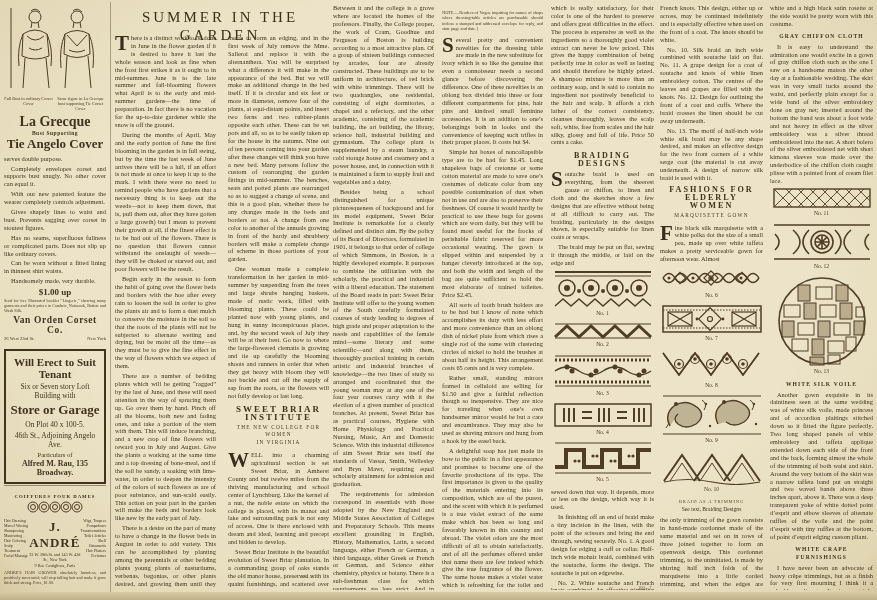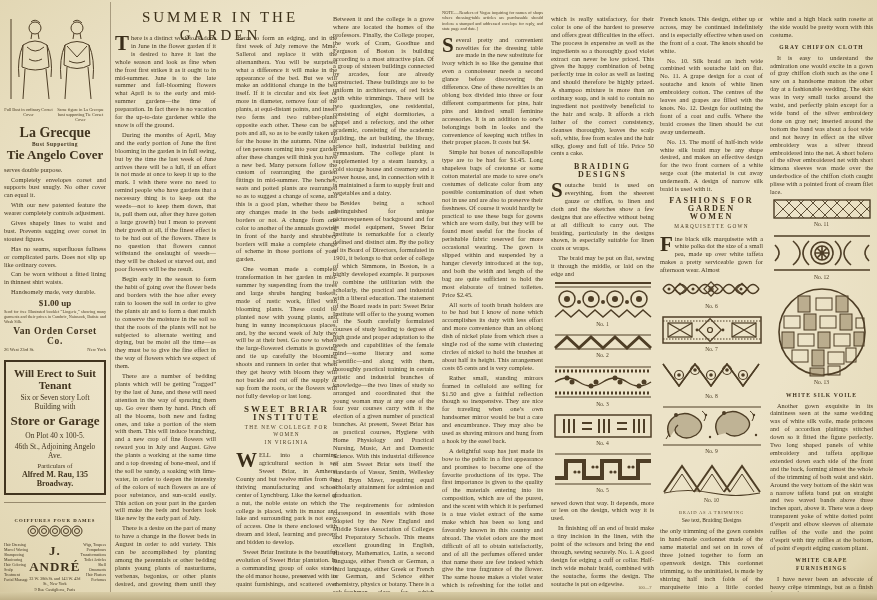--- a/index.html
+++ b/index.html
@@ -1,20 +1,20 @@
 <!DOCTYPE html>
 <html><head>
 <meta charset="utf-8">
 <style>
   html,body{margin:0;padding:0;}
   body{width:877px;height:600px;overflow:hidden;background:#d6c9a5;}
   #page{position:relative;width:877px;height:600px;background:#eae1c4;
         background:radial-gradient(ellipse at 50% 45%, #ece3c8 60%, #e2d7b4 92%, #d3c59e 100%);
         color:#41341f;font-family:"Liberation Serif","DejaVu Serif",serif;}
-  .col{position:absolute;top:15px;height:586px;width:100px;overflow:hidden;}
+  .col{position:absolute;top:4px;height:586px;width:100px;overflow:hidden;}
   .bt{font-size:6.4px;line-height:7.9px;text-align:justify;}
   .bt p{margin:0 0 2px 0;}
   .bt p+p{text-indent:7px;margin-top:1px;}
   .dc{float:left;font-size:21px;line-height:16px;padding:1px 2px 0 0;font-weight:bold;color:#3a2e1a;}
   .vr{position:absolute;top:2px;width:1px;background:rgba(74,58,33,.4);}
   .ctr{text-align:center;}
   .h-main{font-size:15px;letter-spacing:3px;font-weight:normal;color:#3c3019;}
   .h-sec{font-size:9px;letter-spacing:2px;font-weight:bold;margin:6px 0 2px;}
   .h-sub{font-size:5.3px;letter-spacing:1.2px;margin:0 0 4px;color:#4a3c24;}
   .h-small{font-size:5.6px;letter-spacing:1.1px;font-weight:bold;margin:5px 0 2px;text-align:center;}
@@ -32,21 +32,21 @@
   .fine{font-size:4.2px;line-height:5px;text-align:justify;color:#4a3c24;}
   .company{font-size:9.5px;font-weight:bold;text-align:center;letter-spacing:.6px;margin-top:2px;}
   .addr-row{display:flex;justify-content:space-between;font-size:4.6px;margin-top:1px;}
   .boxad{border:2px solid #41341f;padding:5px 3px;margin-top:8px;text-align:center;}
   .boxad .l1{font-size:11px;font-weight:bold;}
   .boxad .l2{font-size:7.4px;margin:2px 0;text-align:center;}
   .boxad .l3{font-size:13px;font-weight:bold;margin:1px 0;}
   .boxad .l4,.boxad .l5{font-size:7.5px;margin:2px 0;}
   .boxad .l6{font-size:6.5px;margin:2px 0 1px;}
   .boxad .l7{font-size:8px;font-weight:bold;}
-  .andre{margin-top:7px;border-top:1px solid rgba(74,58,33,.5);padding-top:15px;}
+  .andre{margin-top:1px;border-top:1px solid rgba(74,58,33,.5);padding-top:8px;}
   .arc{font-size:4.8px;letter-spacing:1px;text-align:center;font-weight:bold;color:#3a2e1a;}
   .medals{text-align:center;margin:1px 0;}
   .andre-mid{display:flex;align-items:flex-start;}
   .svc{width:30px;font-size:3.9px;line-height:5px;color:#3f3320;}
   .svc.r{text-align:right;}
   .andre-name{flex:1;text-align:center;}
   .andre-name .nm{font-size:13px;font-weight:bold;letter-spacing:1px;}
   .andre-name .ad1{font-size:4.2px;line-height:5px;margin-top:1px;}
   .velaro{border:1px solid #41341f;margin-top:7px;padding:3px;}
   .velaro .t{font-size:7px;font-weight:bold;text-align:center;}
@@ -184,21 +184,21 @@
 
   <div class="col bt" style="left:115px;top:34px;height:556px;width:101px;">
     <p><span class="dc">T</span><span>here is a distinct work to be done in June in the flower garden if it is desired to have it last the whole season and look as fine when the frost first strikes it as it ought to in mid-summer.  June is to the late summer and fall-blooming flowers what April is to the early and mid-summer gardens—the time of preparation.  In fact there is no vacation for the up-to-date gardener while the snow is off the ground.</span></p>
     <p>During the months of April, May and the early portion of June the first blooming in the garden is in full swing, but by the time the last week of June arrives there will be a lull, if an effort is not made at once to keep it up to the mark.  I wish there were no need to remind people who have gardens that a necessary thing is to keep out the weeds—not to keep them down, that is, pull them out, after they have gotten a large growth) but I mean to prevent their growth at all, if the finest effect is to be had out of the flowers.  There is no question that flowers cannot withstand the onslaught of weeds—they will be choked or starved out, and poor flowers will be the result.</p>
     <p>Begin early in the season to form the habit of going over the flower beds and borders with the hoe after every rain to loosen the soil in order to give the plants air and to form a dust mulch to conserve the moisture in the soil so that the roots of the plants will not be subjected to alternate wetting and drying, but be moist all the time—as they must be to give the fine effect in the way of flowers which we expect of them.</p>
     <p>There are a number of bedding plants which will be getting “ragged” by the last of June, and these will need attention in the way of sprucing them up.  Go over them by hand.  Pinch off all the blooms, both new and fading ones, and take a portion of the stem with them.  This will induce branching, and a new crop of fine flowers will reward you in July and August.  Give the plants a working at the same time and a top dressing of bone-meal, and if the soil be sandy, a soaking with lime-water, in order to deepen the intensity of the colors of such flowers as are of poor substance, and sun-scald easily.  This action on your part in the garden will make the beds and borders look like new by the early part of July.</p>
     <p>There is a desire on the part of many to have a change in the flower beds in August in order to add variety.  This can be accomplished by planting among the perennials or other bedding plants young plants of nasturtiums, verbenas, begonias, or other plants desired, and growing them until they come into bud with the original ones, when the change is made on a wet day by taking out all the old plants and letting remain the new ones.</p>
 
   </div>
 
-  <div class="col bt" style="left:236px;top:34px;height:556px;width:101px;">
+  <div class="col bt" style="left:228px;top:34px;height:556px;width:101px;">
     <p>theras to form an edging, and in the first week of July remove the Mme. Salleroi and replace it with the alternanthera.  You will be surprised what a difference it will make in the appearance of the bed.  But we will make an additional change in the bed itself.  If it is circular and six feet or more in diameter, remove four of the plants, at equi-distant points, and insert two ferns and two rubber-plants opposite each other.  These can be set pots and all, so as to be easily taken up for the house in the autumn.  Nine out of ten persons coming into your garden after these changes will think you have a new bed.  Many persons follow the custom of rearranging the garden fittings in mid-summer.  The benches, seats and potted plants are rearranged so as to suggest a change of scene, and this is a good plan, whether there be any changes made in the beds and borders or not.  A change from one color to another of the annuals growing in front of the hardy and shrubbery borders will make a complete change of scheme in those portions of your garden.</p>
     <p>One woman made a complete transformation in her garden in mid-summer by suspending from the trees and large shrubs hanging baskets, made of rustic work, filled with blooming plants.  These could be planted now with young plants, and hung in sunny inconspicuous places, and, by the second week of July they will be at their best.  Go now to where the large-flowered clematis is growing and tie up carefully the blooming shoots and runners in order that when they get heavy with bloom they will not buckle and cut off the supply of sap from the roots, or the flowers will not fully develop or last long.</p>
     <div class="ctr h-sec">SWEET BRIAR INSTITUTE</div>
     <div class="ctr h-sub">
       <div>THE NEW COLLEGE FOR WOMEN</div>
         <div>IN VIRGINIA</div>
     </div>
     <p style="text-indent:0;"><span class="dc">W</span><span>ELL into a charming agricultural section is set Sweet Briar, in Amherst County and but twelve miles from the thriving manufacturing and school center of Lynchburg.  Like the kernel of a nut, the noble estate on which the college is placed, with its manor and lake and surrounding park is not easy of access.  One is there enclosed with dream and ideal, learning and precept and bidden to develop.</span></p>
     <p>Sweet Briar Institute is the beautiful evolution of Sweet Briar plantation.  In a commanding group of oaks stands the old manor house, preserved with its quaint furnishings, and scattered over the neighboring elevations on this vast plantation are these social centers representative of the three elements contributing to the makeup of this ideal girls’ republic—the college buildings proper, the cottages of the professors and the home of the President, Mr. St. Angelo.  This is an imposing residence a mile and a half distant from the college, standing quite isolated amidst its evergreens on its own eminence.</p>
   </div>
@@ -326,21 +326,21 @@
     <p>In finishing off an end of braid make a tiny incision in the linen, with the point of the scissors and bring the end through, sewing securely.  No. 1.  A good design for edging a cuff or collar.  Half-inch wide mohair braid, combined with the soutache, forms the design.  The soutache is put on edgewise.</p>
     <p>No. 2.  White soutache and French knots combined.  An effective trimming for the edge of a coat.  No. 3.  Two rows of soutache laid flat, form the edges.  A wavy pattern of the braid, on edge, in between.  The braid, laid flat, forms the stems and outline of the design, the centre being filled with French knots put as close together as possible.</p>
 
   </div>
 
   <div class="col bt" style="left:660px;width:103px;">
     <p style="text-indent:0;">French knots.  This design, either up or across, may be continued indefinitely and is especially effective when used on the front of a coat.  The knots should be white.</p>
     <p>No. 10.  Silk braid an inch wide combined with soutache laid on flat.  No. 11.  A grape design for a coat of soutache and knots of white linen embroidery cotton.  The centres of the leaves and grapes are filled with the knots.  No. 12.  Design for outlining the front of a coat and cuffs.  Where the braid crosses the linen should be cut away underneath.</p>
     <p>No. 13.  The motif of half-inch wide white silk braid may be any shape desired, and makes an effective design for the two front corners of a white serge coat (the material is cut away underneath.  A design of narrow silk braid is used with it.</p>
     <div class="ctr h-sec" style="font-size:8.2px;margin-top:4px;">
-      <div>FASHIONS FOR GARDEN</div>
+      <div>FASHIONS FOR ELDERLY</div>
         <div>WOMEN</div>
     </div>
     <div class="ctr h-sub">MARQUISETTE GOWN</div>
     <p style="text-indent:0;"><span class="dc">F</span><span>ine black silk marquisette with a white polka dot the size of a small pea, made up over white taffeta makes a pretty serviceable gown for afternoon wear.  Almost</span></p>
 
     <div class="design">
       <svg width="100" height="26" viewBox="0 0 100 26">
         <path d="M1 13 Q7 4 13 13 T25 13 T37 13 T49 13 T61 13 T73 13 T85 13 T97 13" stroke-width="1.4"></path>
         <path d="M1 13 Q7 22 13 13 T25 13 T37 13 T49 13 T61 13 T73 13 T85 13 T97 13" stroke-width="1.4"></path>
         <g fill="#4e3e26" stroke="none">

